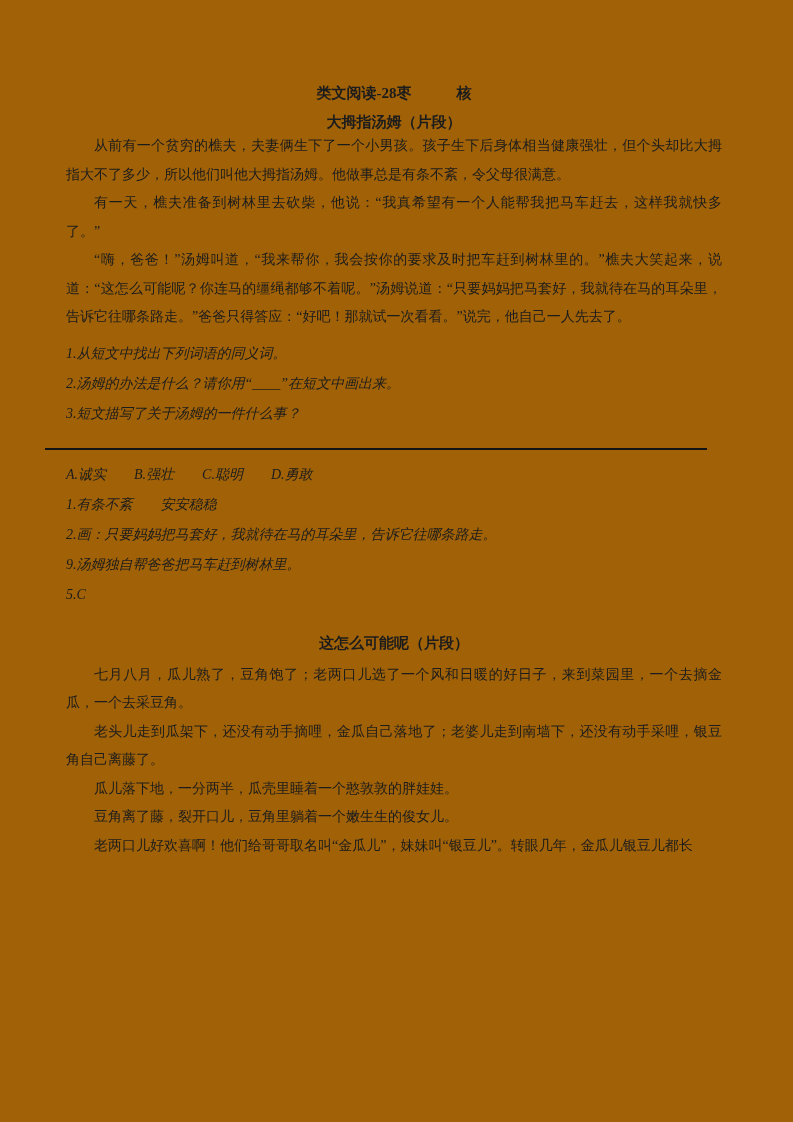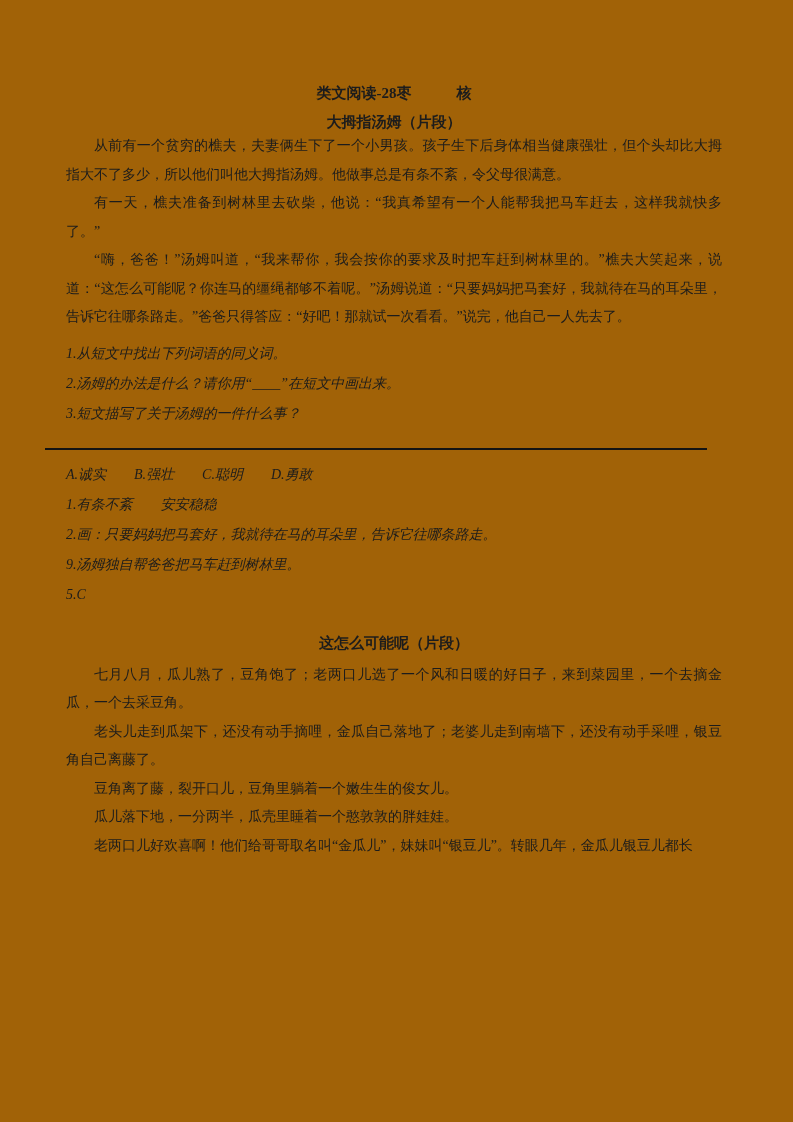--- a/index.html
+++ b/index.html
@@ -99,18 +99,18 @@
     <div class="line">5.C</div>
   </div>
 
   <div class="sec2-title-wrap">
     <div class="sec-title">这怎么可能呢（片段）</div>
   </div>
 
   <div class="passage2">
     <p>七月八月，瓜儿熟了，豆角饱了；老两口儿选了一个风和日暖的好日子，来到菜园里，一个去摘金瓜，一个去采豆角。</p>
     <p>老头儿走到瓜架下，还没有动手摘哩，金瓜自己落地了；老婆儿走到南墙下，还没有动手采哩，银豆角自己离藤了。</p>
+    <p>瓜儿落下地，一分两半，瓜壳里睡着一个憨敦敦的胖娃娃。</p>
     <p>豆角离了藤，裂开口儿，豆角里躺着一个嫩生生的俊女儿。</p>
-    <p>瓜儿落下地，一分两半，瓜壳里睡着一个憨敦敦的胖娃娃。</p>
     <p>老两口儿好欢喜啊！他们给哥哥取名叫“金瓜儿”，妹妹叫“银豆儿”。转眼几年，金瓜儿银豆儿都长</p>
   </div>
 
 </div>
 
 </body></html>

